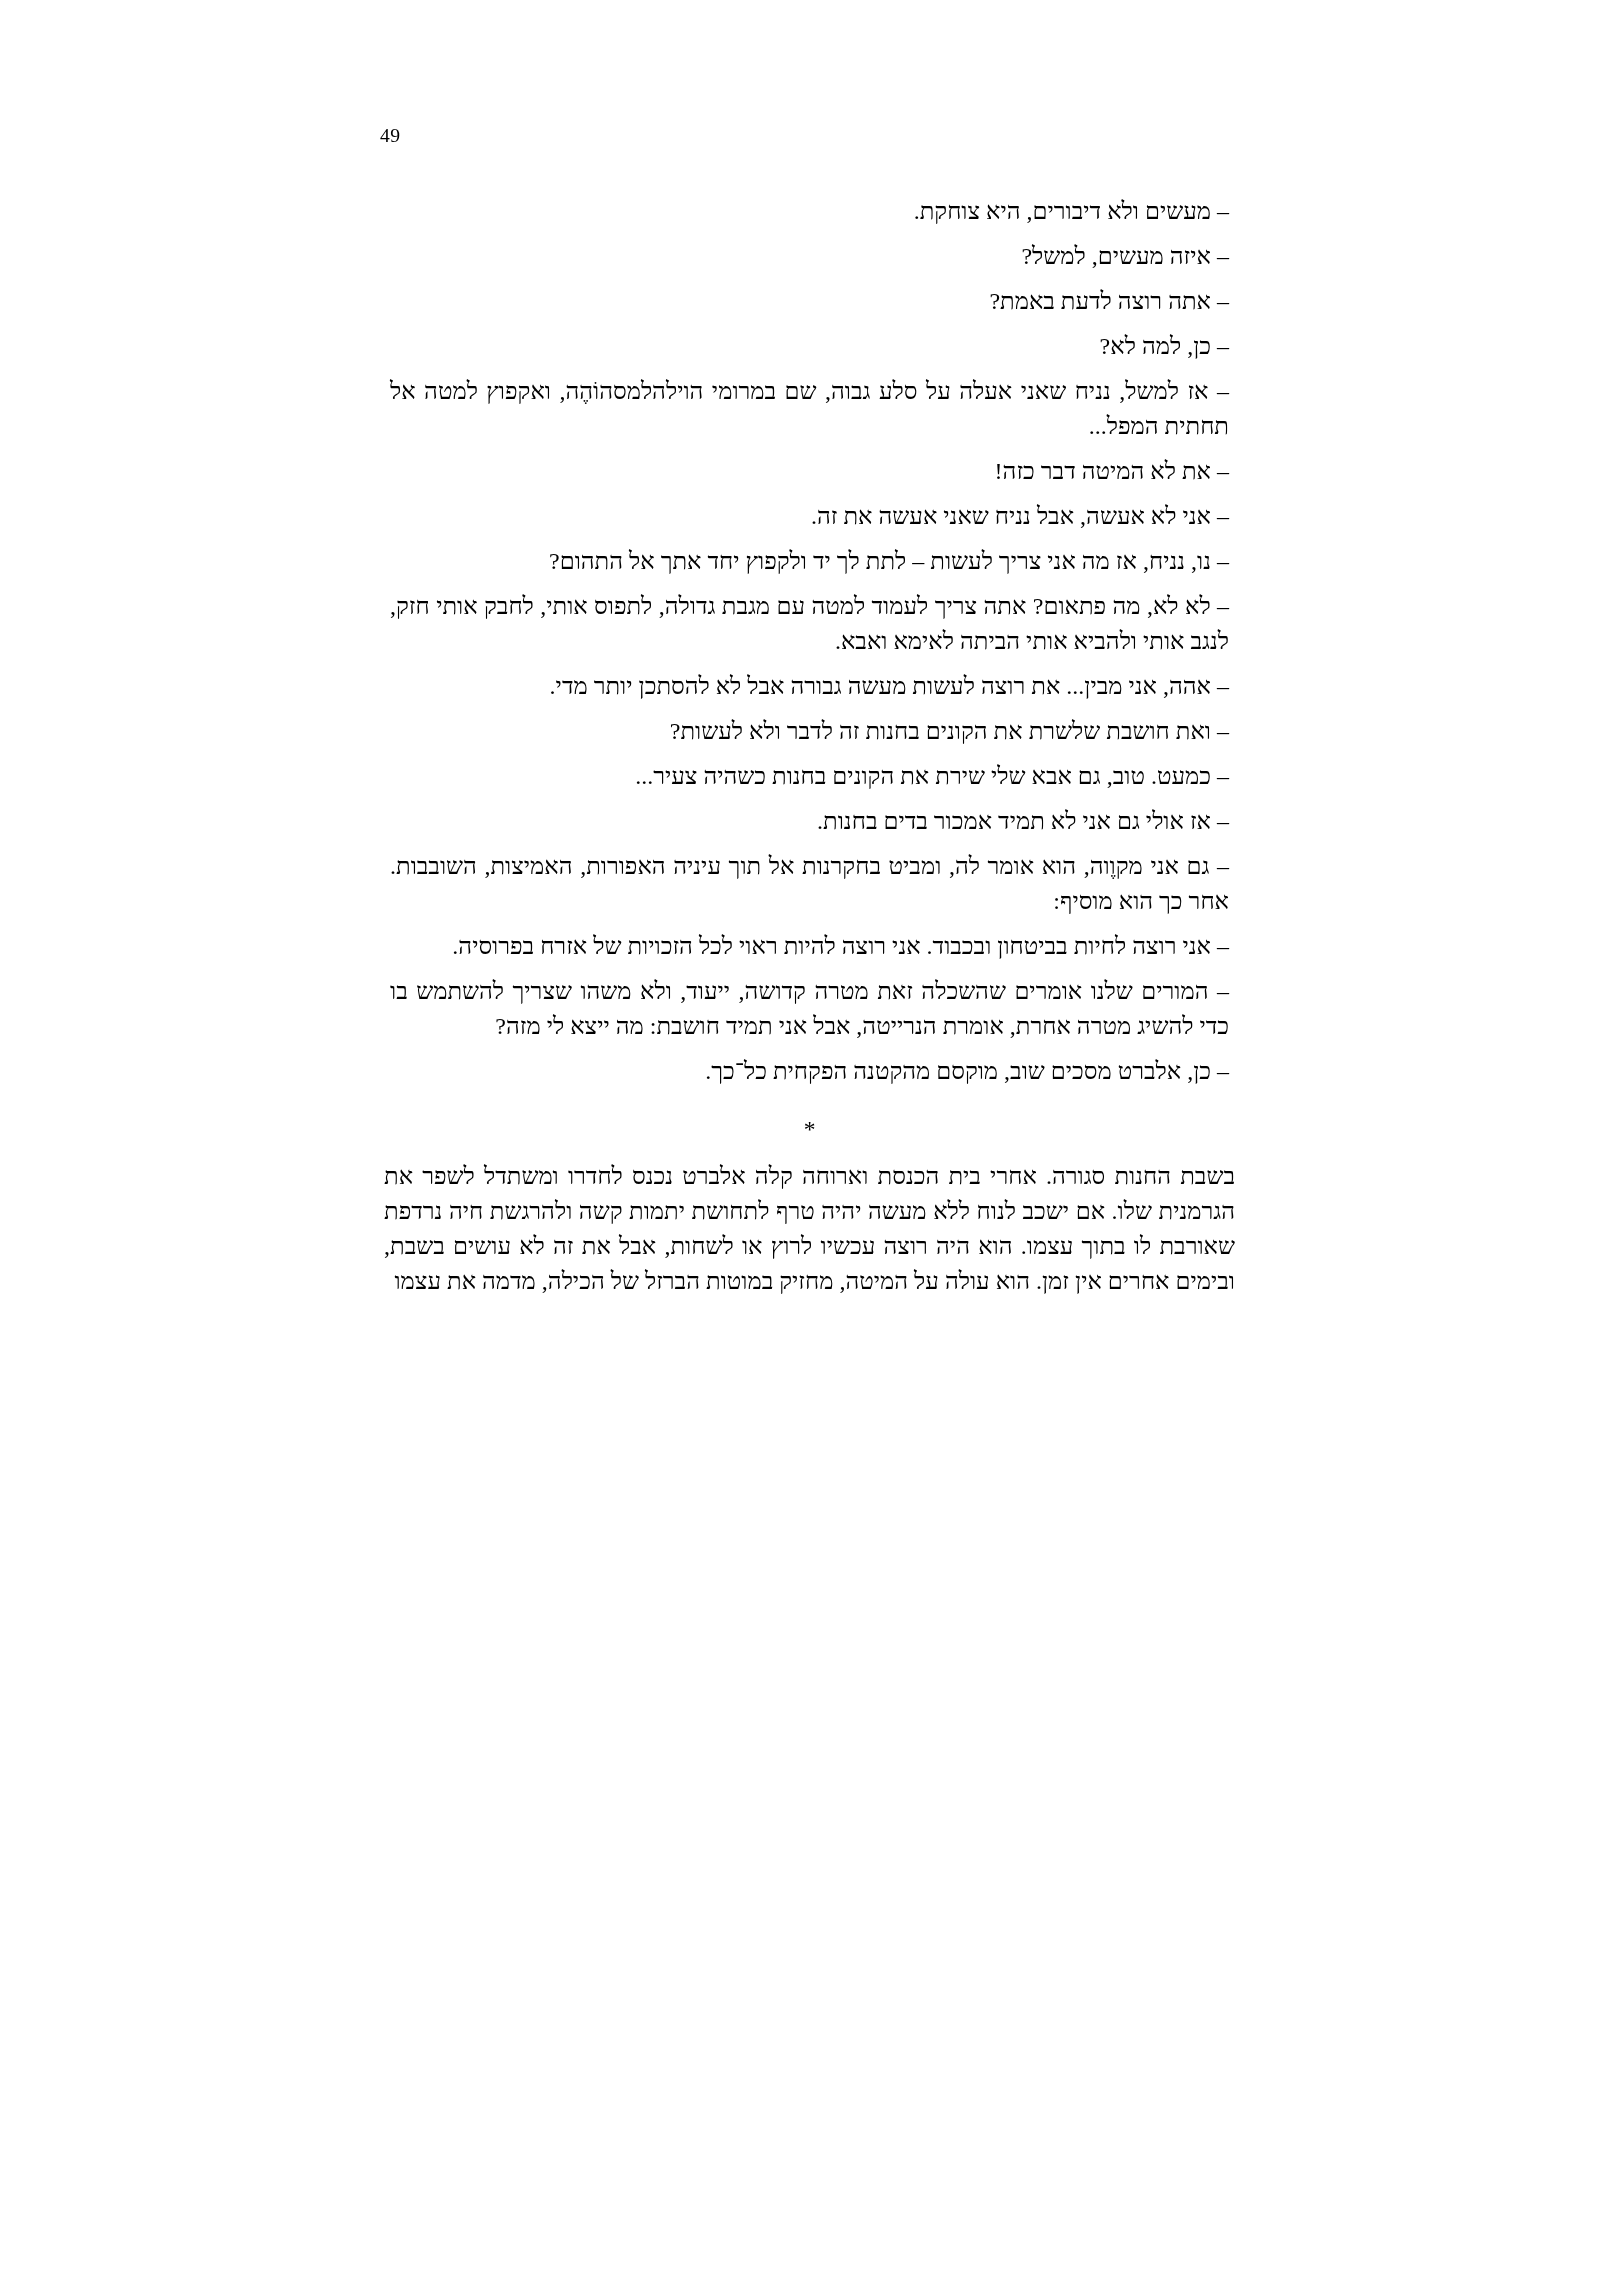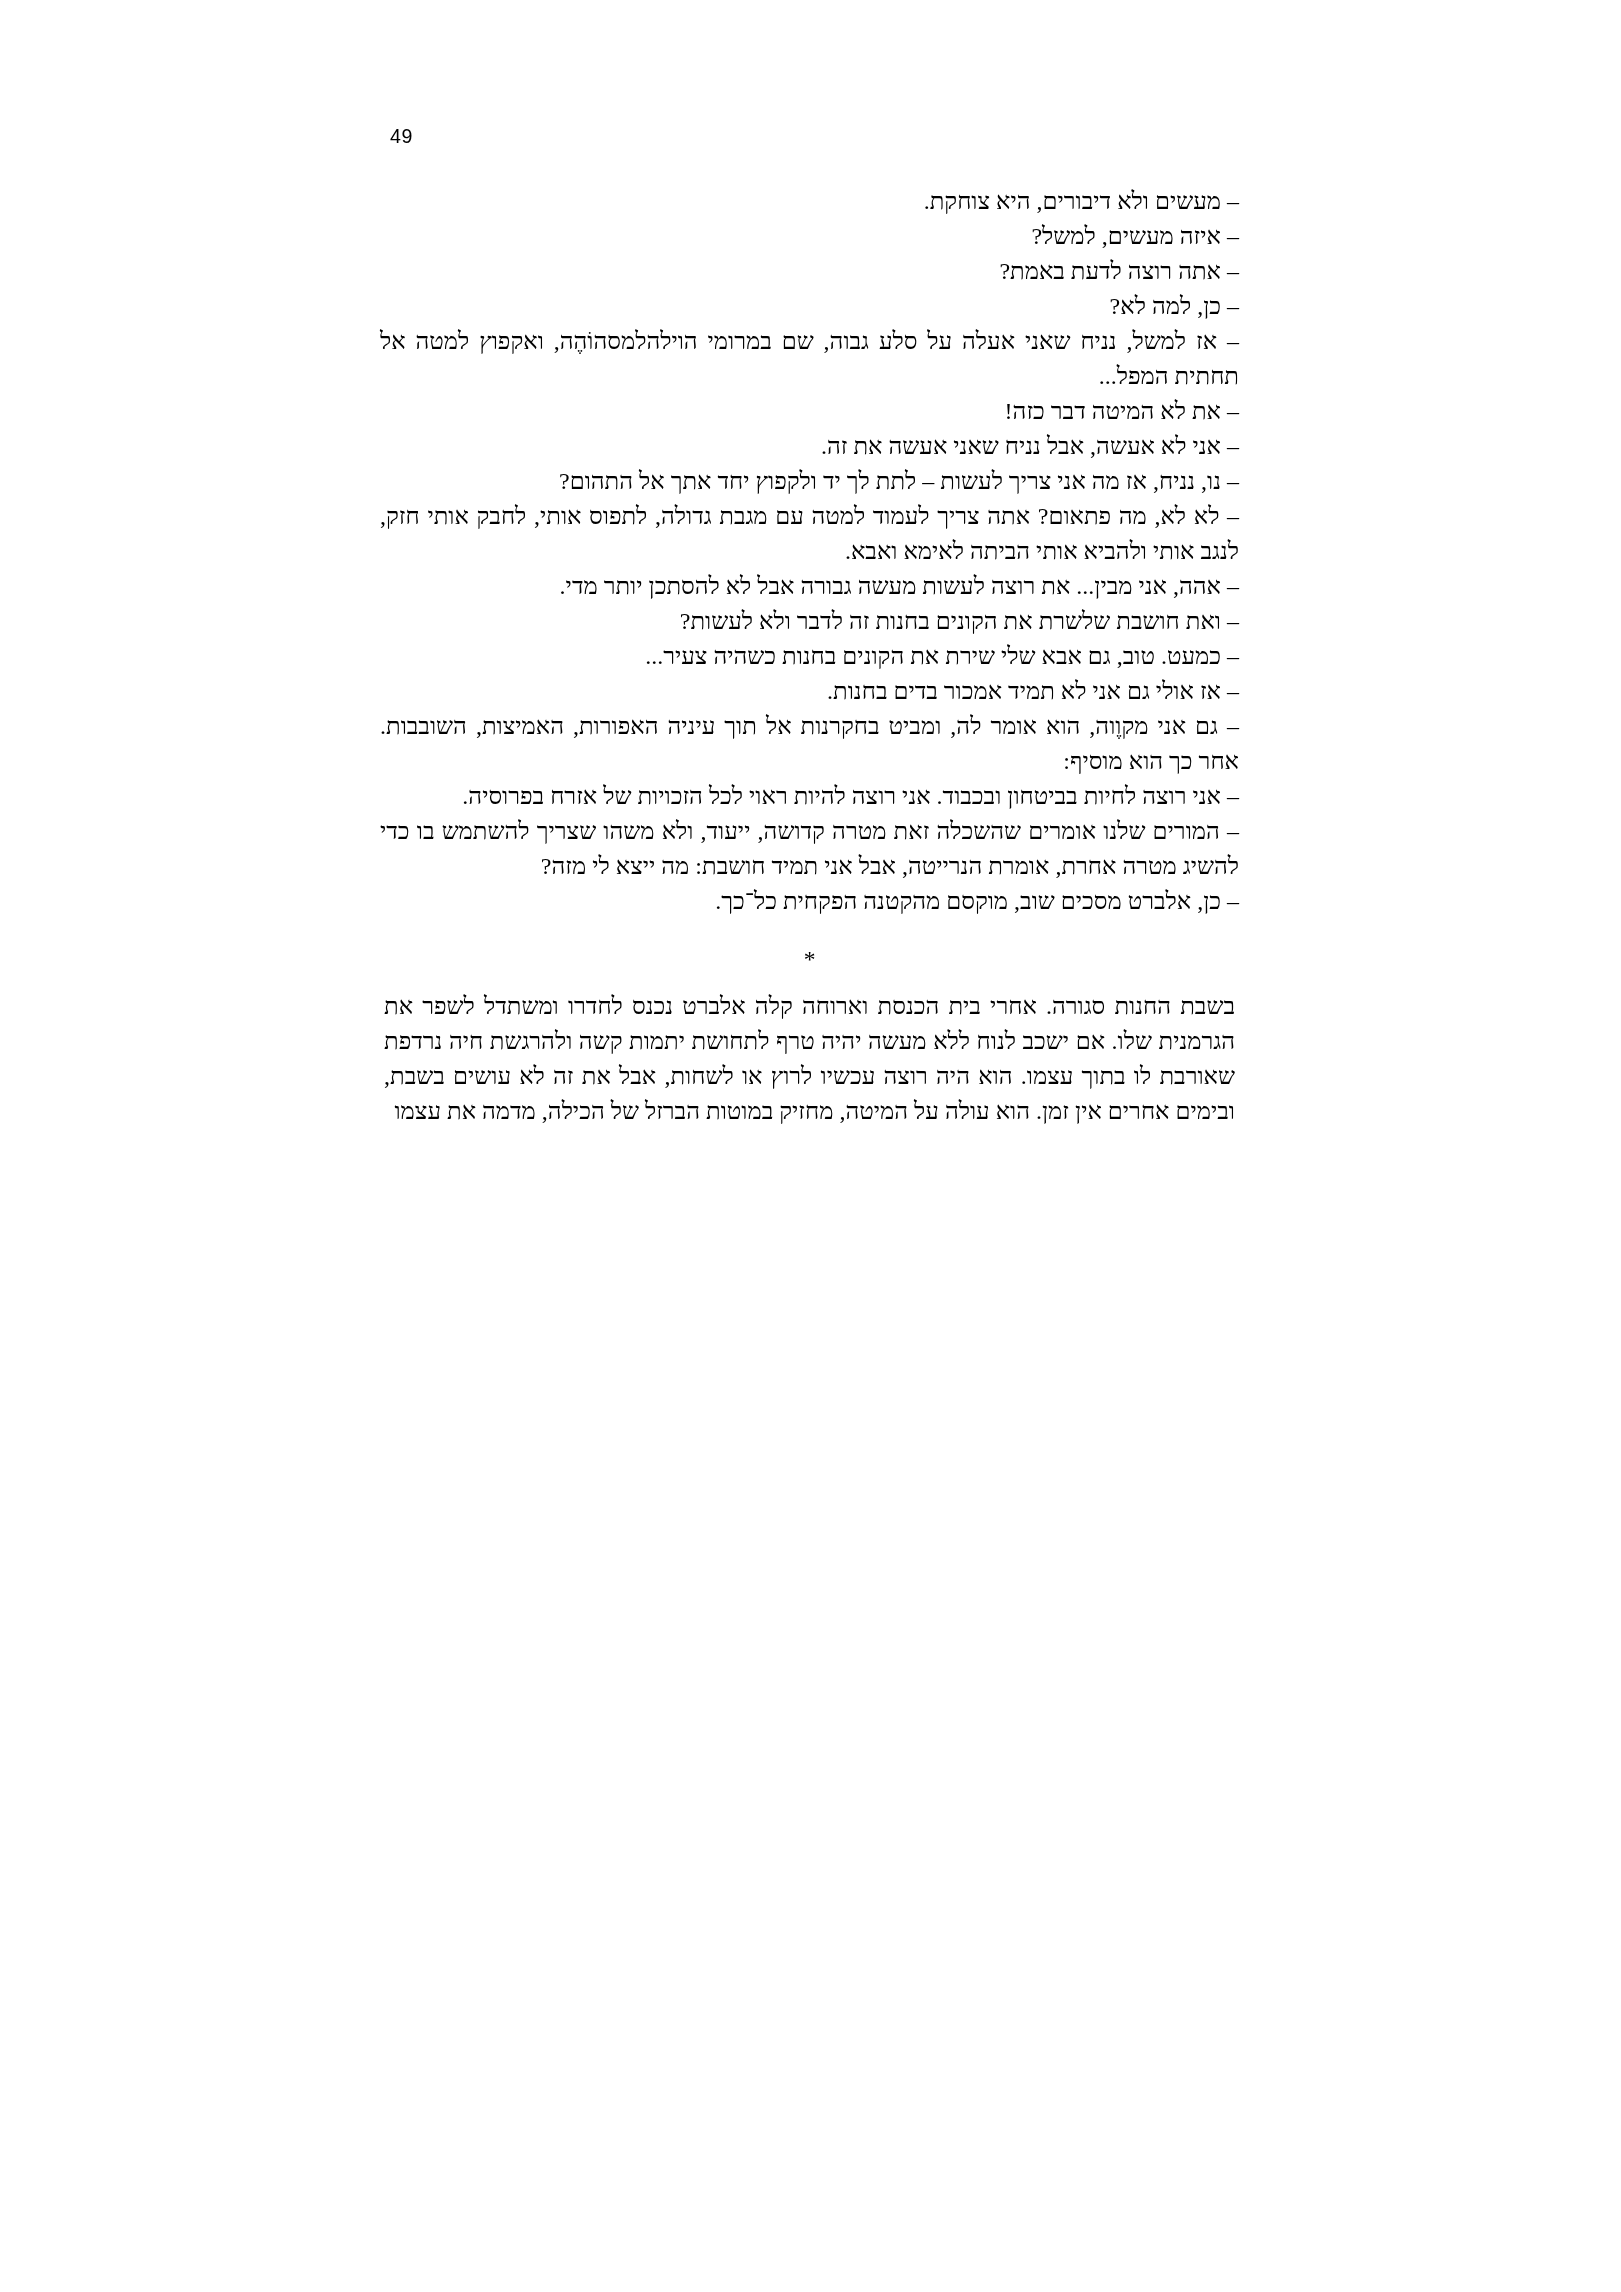--- a/index.html
+++ b/index.html
@@ -17,36 +17,35 @@
   .page {
     position: absolute;
     inset: 0;
     background: #ffffff;
   }
   .page-number {
     position: absolute;
     top: 125px;
     left: 380px;
     font-size: 19.6px;
-    font-family: Liberation Sans, sans-serif;
+    font-family: Liberation Serif, serif;
     letter-spacing: 0.5px;
-    margin-left: 10px;
   }
   .text-column {
     position: absolute;
     top: 184px;
     left: 380px;
     width: 859px;
     direction: rtl;
     text-align: justify;
     font-size: 24px;
     line-height: 35px;
   }
   .dialogue-block p {
-    margin: 0;
+    margin: 10px;
     text-indent: 0;
     text-align: justify;
     text-align-last: right;
   }
   .dialogue-block p.ralign {
     text-align: right;
   }
   .separator {
     text-align: center;
     margin-top: 25.5px;

